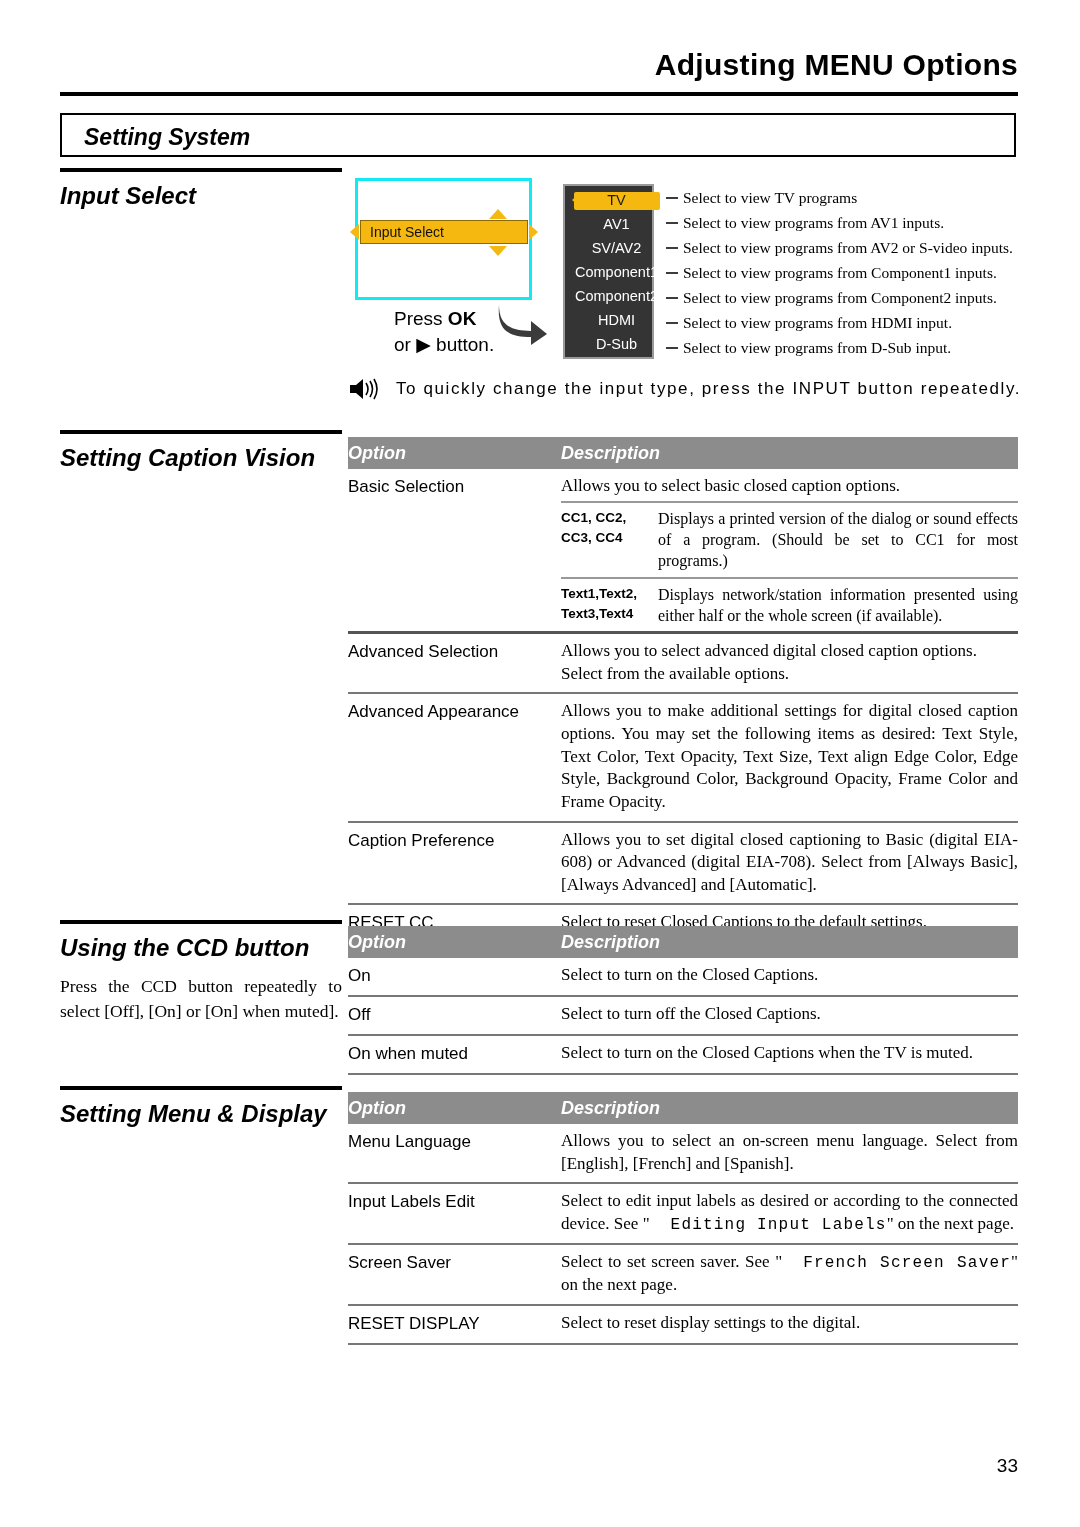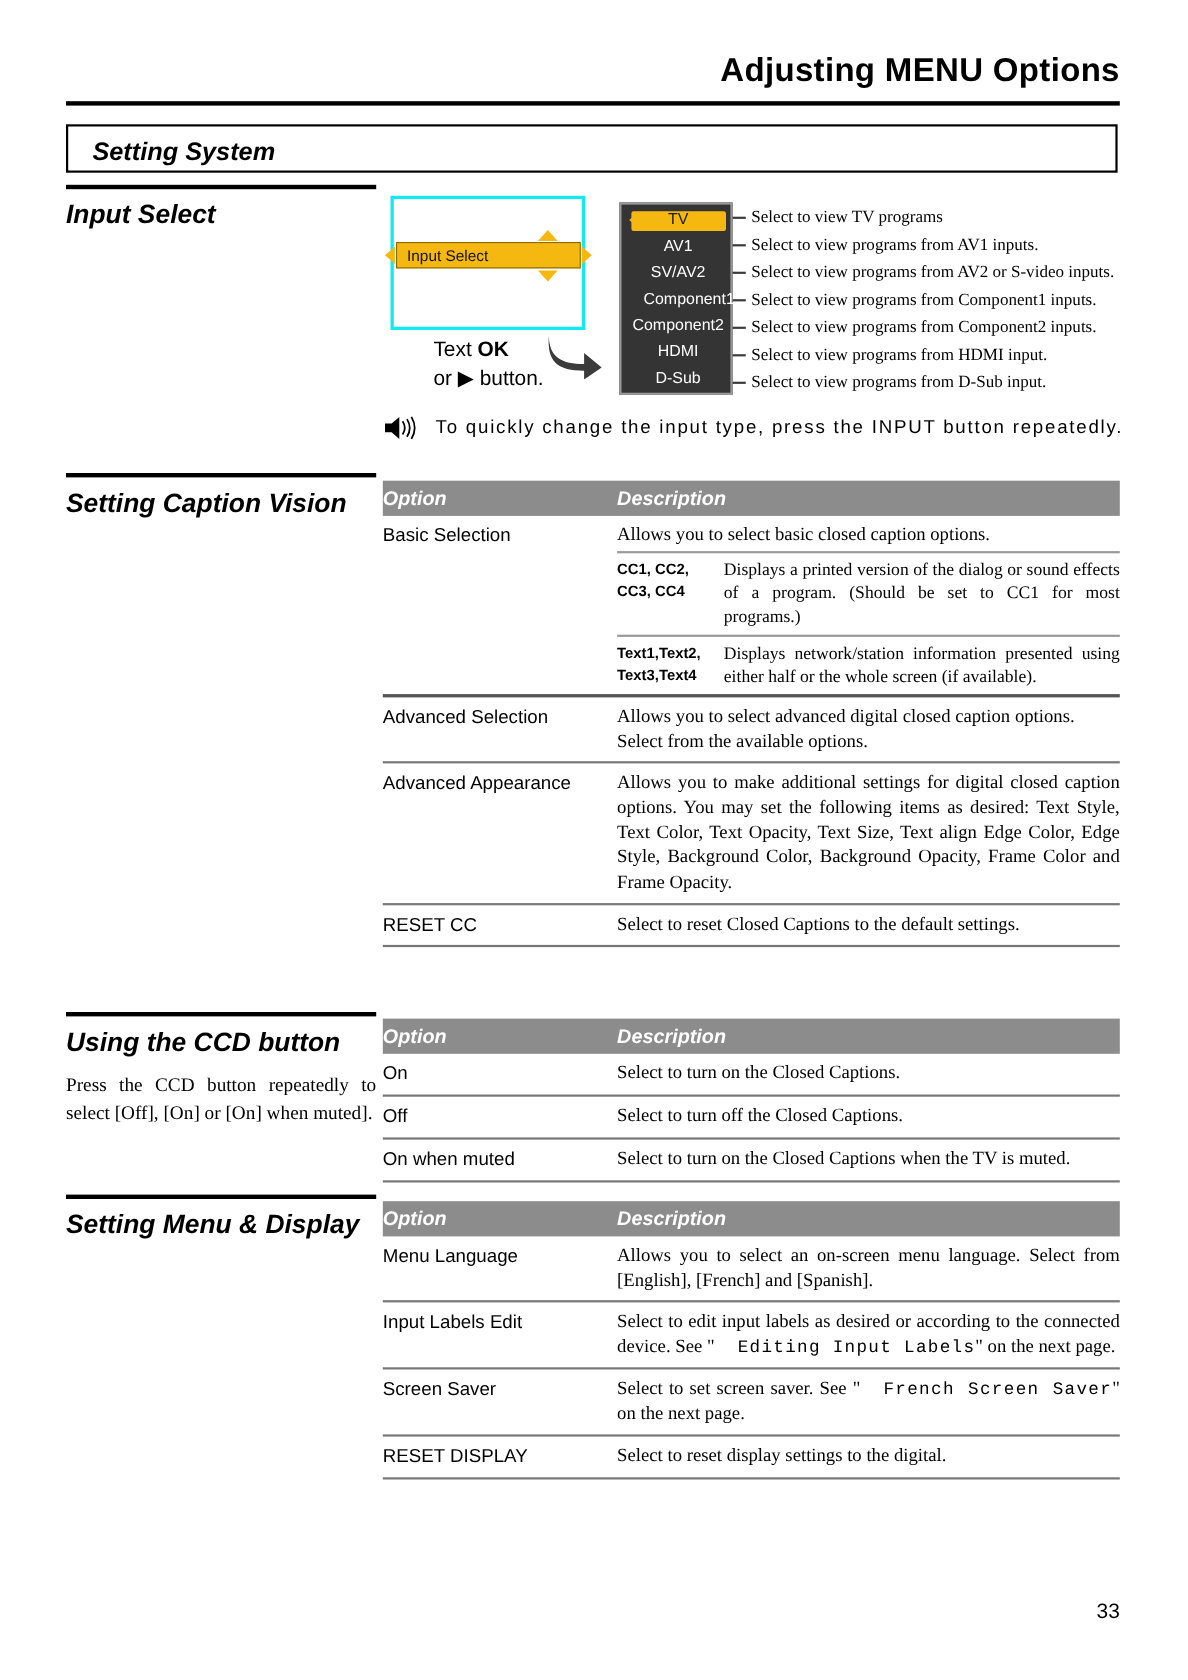--- a/index.html
+++ b/index.html
@@ -158,21 +158,21 @@
     position: absolute;
     left: 497px;
     top: 303px;
   }
 
   
   .inputlist {
     position: absolute;
     left: 563px;
     top: 184px;
-    width: 103px;
+    width: 91px;
     height: 175px;
     background: #343434;
     border: 2px solid #9a9a9a;
     box-sizing: border-box;
   }
   .il-row {
     position: absolute;
     left: 0;
     width: 103px;
     height: 25px;
@@ -336,36 +336,36 @@
   <div class="osd-box"></div>
   <div class="osd-bar">
     <span class="osd-bar-label">Input Select</span>
   </div>
   <div class="tri tri-up" style="left:489px; top:209px;"></div>
   <div class="tri tri-down" style="left:489px; top:246px;"></div>
   <div class="tri tri-left" style="left:350px; top:224px;"></div>
   <div class="tri tri-right" style="left:529px; top:224px;"></div>
 
   <div class="press-ok">
-    <span>Text </span><b>OK</b><br>
+    <span>Press </span><b>OK</b><br>
     <span>or ▶ button.</span>
   </div>
 
   <svg class="arrow-svg" width="52" height="42" viewBox="0 0 52 42">
     <path d="M2 2 C 2 22, 14 28, 34 28 L 34 18 L 50 31 L 34 42 L 34 34 C 10 34, 0 26, 2 2 Z" fill="#3b3b3b"></path>
   </svg>
 
   <div class="inputlist">
     <div class="il-row sel" style="top:2px;">
       <div class="il-hl"></div>
       <span class="il-hl-text">TV</span>
     </div>
     <div class="il-row" style="top:26px;">AV1</div>
     <div class="il-row" style="top:50px;">SV/AV2</div>
-    <div class="il-row" style="top:74px;text-align:right;">Component1</div>
+    <div class="il-row" style="top:74px;">Component1</div>
     <div class="il-row" style="top:98px;">Component2</div>
     <div class="il-row" style="top:122px;">HDMI</div>
     <div class="il-row" style="top:146px;">D-Sub</div>
     <div class="tri tri-left" style="left:7px; top:6px; border-right-color:#f5b811;"></div>
   </div>
 
   <div class="leader" style="left:666px; top:197px; width:12px;"></div>
   <div class="leader" style="left:666px; top:222px; width:12px;"></div>
   <div class="leader" style="left:666px; top:247px; width:12px;"></div>
   <div class="leader" style="left:666px; top:272px; width:12px;"></div>
@@ -429,20 +429,24 @@
 
     <div class="row">
       <div class="c1">Advanced Selection</div>
       <div class="c2">Allows you to select advanced digital closed caption options. Select from the available options.</div>
     </div>
     <div class="row">
       <div class="c1">Advanced Appearance</div>
       <div class="c2 just">Allows you to make additional settings for digital closed caption options. You may set the following items as desired: Text Style, Text Color, Text Opacity, Text Size, Text align Edge Color, Edge Style, Background Color, Background Opacity, Frame Color and Frame Opacity.</div>
     </div>
     <div class="row">
+      <div class="c1">Caption Preference</div>
+      <div class="c2 just">Allows you to set digital closed captioning to Basic (digital EIA-608) or Advanced (digital EIA-708). Select from [Always Basic], [Always Advanced] and [Automatic].</div>
+    </div>
+    <div class="row">
       <div class="c1">RESET CC</div>
       <div class="c2">Select to reset Closed Captions to the default settings.</div>
     </div>
   </div>
 
   <div class="sec" style="top:920px;">
     <div class="sec-rule"></div>
     <div class="sec-title">Using the CCD button</div>
     <div class="sec-body">Press the CCD button repeatedly to select [Off], [On] or [On] when muted].</div>
   </div>

